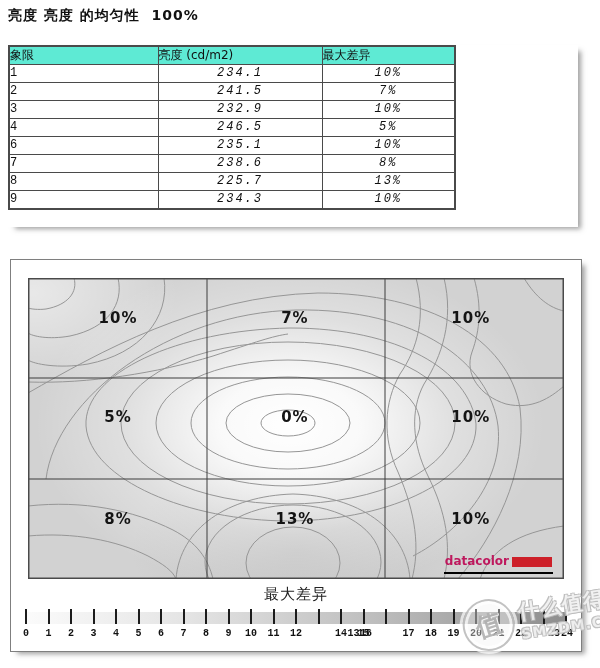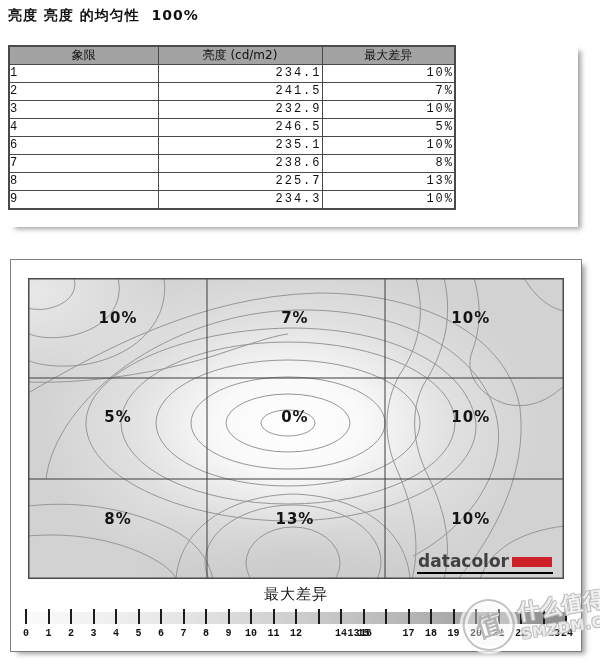--- a/index.html
+++ b/index.html
@@ -15,24 +15,24 @@
   .table-panel{
     position:absolute;left:8px;top:45px;width:570px;height:182px;background:#fff;
     box-shadow:5px 4px 5px -2px rgba(110,110,110,0.65);
   }
   table.lum{border-collapse:collapse;table-layout:fixed;width:446px;}
   table.lum th,table.lum td{
     border:1px solid #4a4a4a;height:17px;line-height:17px;padding:0;
     font-size:12px;color:#111;overflow:hidden;white-space:nowrap;
   }
   table.lum{border:2px solid #4a4a4a;}
-  table.lum th{background:#a3a3a3;font-weight:normal;text-align:center;}
+  table.lum th{background:#5eead4;font-weight:normal;text-align:left;}
   col.c1{width:149px;}col.c2{width:164px;}col.c3{width:133px;}
   td.c1{text-align:left;padding-left:8px;font-family:"Liberation Mono","DejaVu Sans Mono",monospace;}
-  td.c2,td.c3{text-align:right;font-family:"Liberation Mono","DejaVu Sans Mono",monospace;letter-spacing:2px;}
+  td.c2,td.c3{text-align:center;font-family:"Liberation Mono","DejaVu Sans Mono",monospace;letter-spacing:2px;font-style:italic;}
   
   .chart-panel{
     position:absolute;left:10px;top:259px;width:570px;height:391px;background:#fff;
     border:1px solid #7f7f7f;box-shadow:5px 4px 5px -2px rgba(110,110,110,0.65);
   }
   .map{position:absolute;left:17px;top:18px;width:536px;height:301px;}
   .map svg{position:absolute;left:0;top:0;display:block;}
   .map-labels{position:absolute;left:0;top:0;width:100%;height:100%;}
   .pct{
     position:absolute;transform:translate(-50%,-50%);
@@ -51,21 +51,21 @@
   .num{
     position:absolute;width:24px;margin-left:-12px;text-align:center;
     font-family:"Liberation Mono","DejaVu Sans Mono",monospace;
     font-weight:bold;font-size:10px;color:#111;
   }
   
   .logo{
     position:absolute;right:11px;bottom:5px;display:flex;align-items:center;
     border-bottom:2px solid #000;padding:0 1px 2px 1px;
   }
-  .logo-text{font-weight:bold;font-size:17px;line-height:17px;color:#404040;letter-spacing:0;}
+  .logo-text{font-weight:bold;font-size:12px;line-height:17px;color:#be185d;letter-spacing:0;}
   .logo-red{display:inline-block;width:40px;height:10px;background:#cd2029;margin-left:3px;}
   
   .watermark{
     position:absolute;left:462px;top:590px;z-index:20;display:flex;align-items:center;
     gap:5px;transform:rotate(-9deg);opacity:0.92;pointer-events:none;
   }
   .wm-badge{
     width:48px;height:48px;border-radius:50%;flex:0 0 auto;
     border:2px solid #bdbdbd;box-shadow:0 0 0 3px rgba(255,255,255,0.75),inset 0 0 0 3px rgba(255,255,255,0.8);
     background:rgba(244,244,244,0.45);display:flex;align-items:center;justify-content:center;

